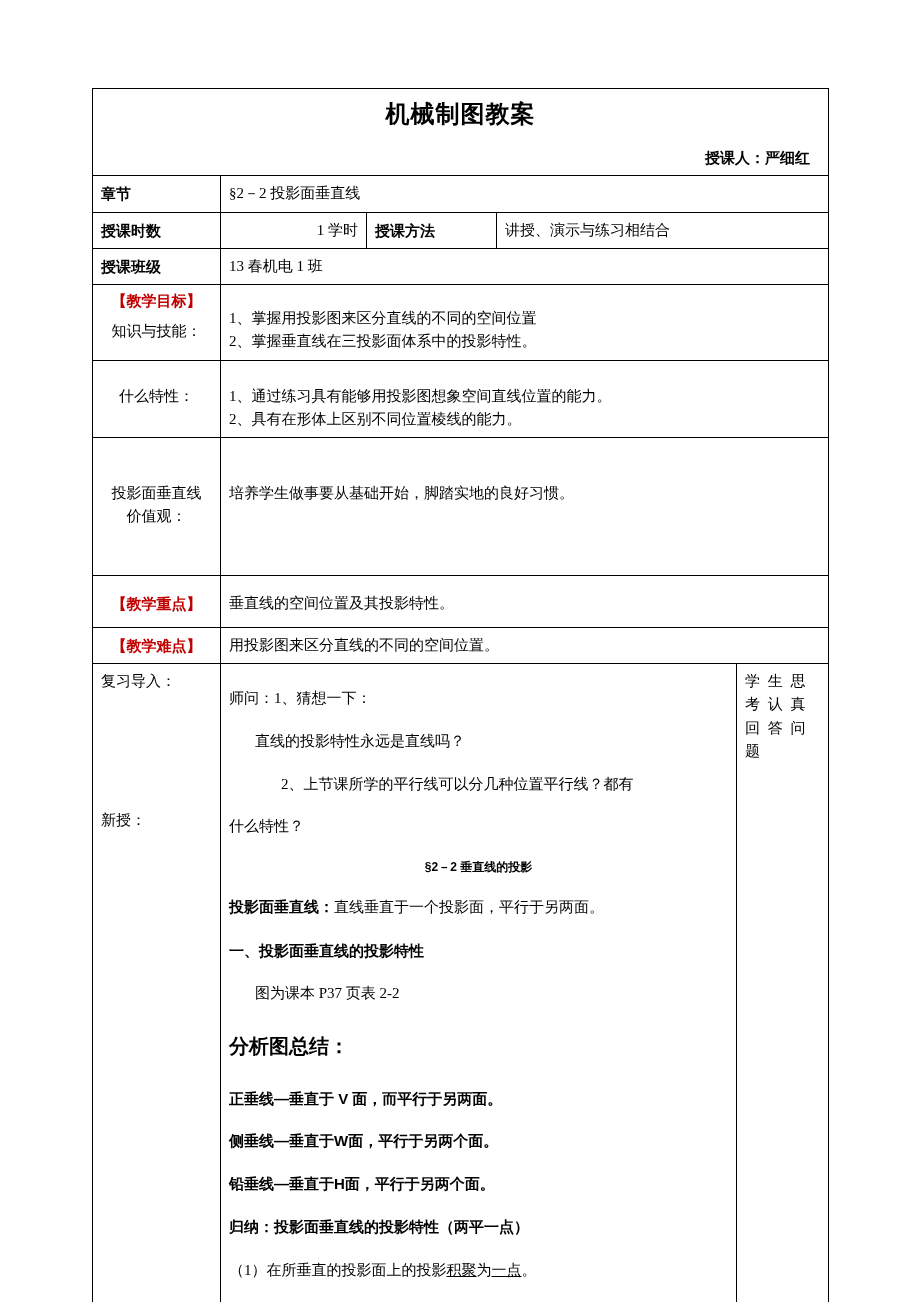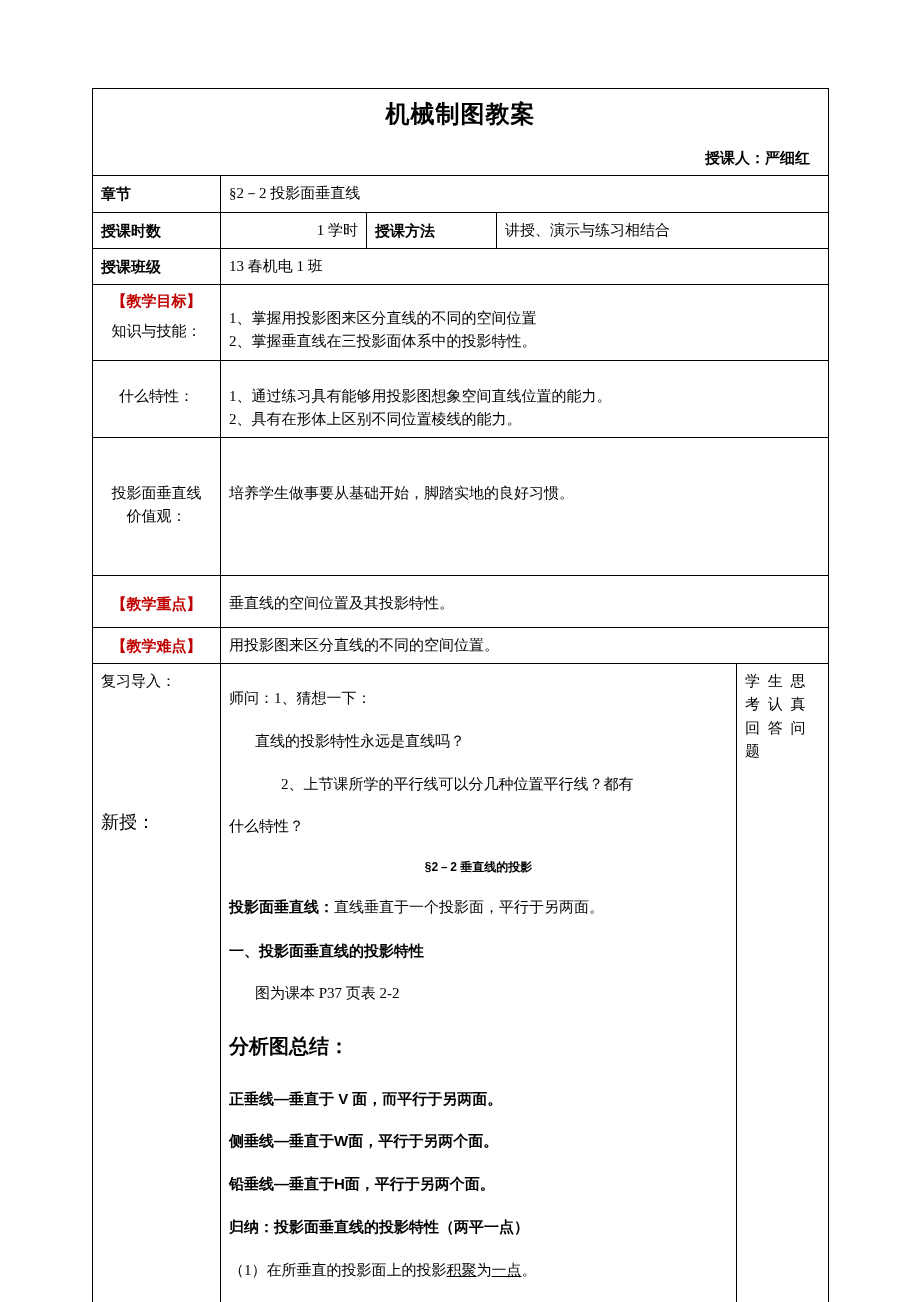--- a/index.html
+++ b/index.html
@@ -89,21 +89,21 @@
     font-family:"Liberation Sans","DejaVu Sans",sans-serif;
   }
   .u{text-decoration:underline;font-family:Liberation Serif, serif;}
   .side-col{
     font-size:15px;
     line-height:1.9;
     letter-spacing:2px;
     padding:8px 6px;
   }
   .proc-label{
-    font-size:18px;
+    font-size:15px;
     padding-top:6px;
   }
   .proc-label.second{padding-top:116px;}
   .sec-body{font-size:15px;}
 </style>
 </head>
 <body>
 
 <div class="page">
   <table class="lesson">

